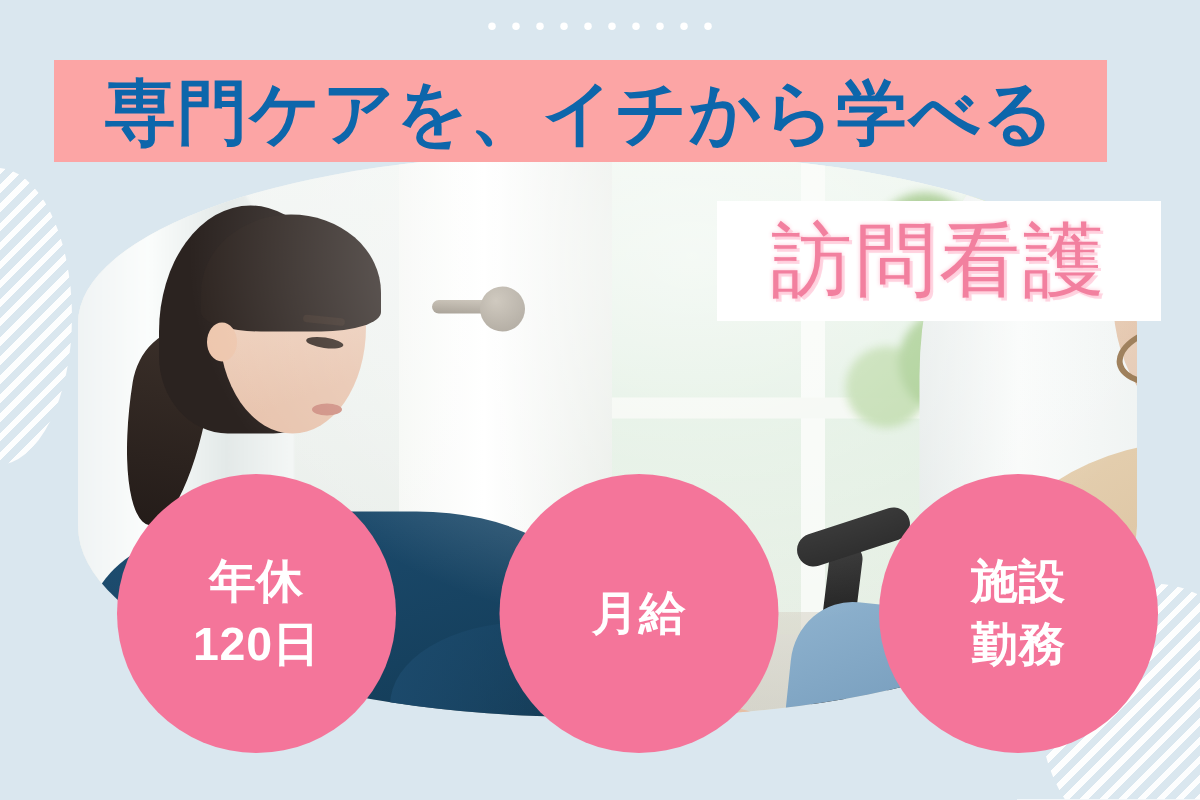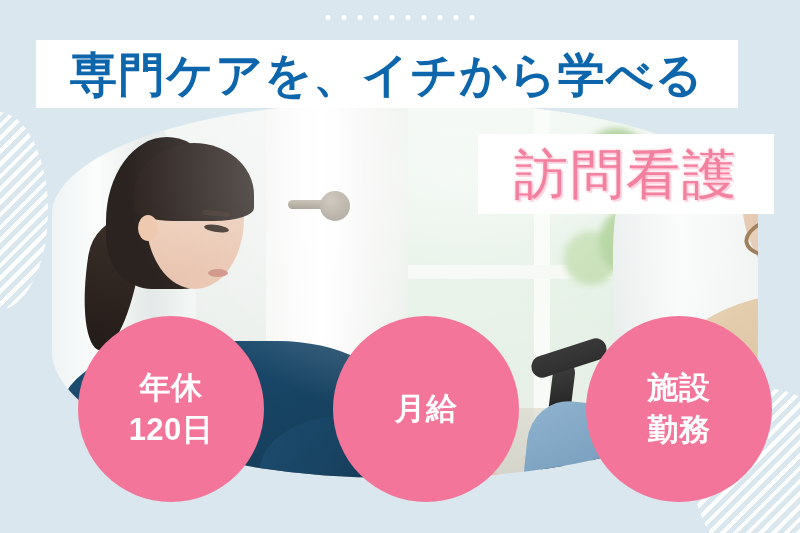--- a/index.html
+++ b/index.html
@@ -288,21 +288,21 @@
     position: absolute; inset: 0;
     background: radial-gradient(ellipse at 58% 18%, rgba(255,255,255,.55) 0%, rgba(255,255,255,0) 58%);
     pointer-events: none;
   }
 
   
   .headline-band {
     position: absolute;
     left: 36px; top: 40px;
     width: 702px; height: 68px;
-    background: #ffffff;
+    background: #fca5a5;
     z-index: 5;
     display: flex;
     align-items: center;
     justify-content: center;
   }
   .headline-text {
     color: #0d66ab;
     font-size: 47px;
     font-weight: 700;
     letter-spacing: 1px;

